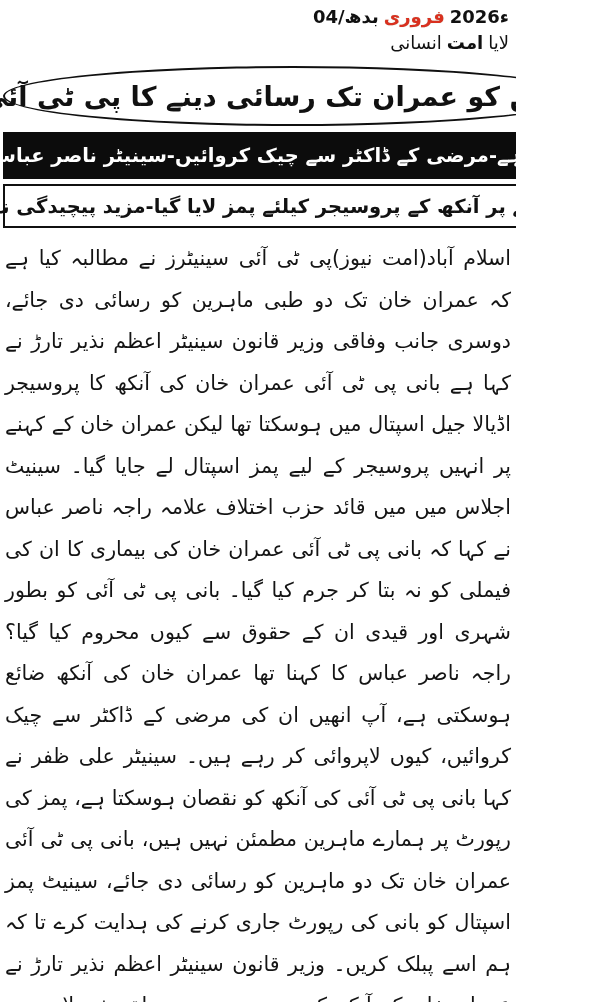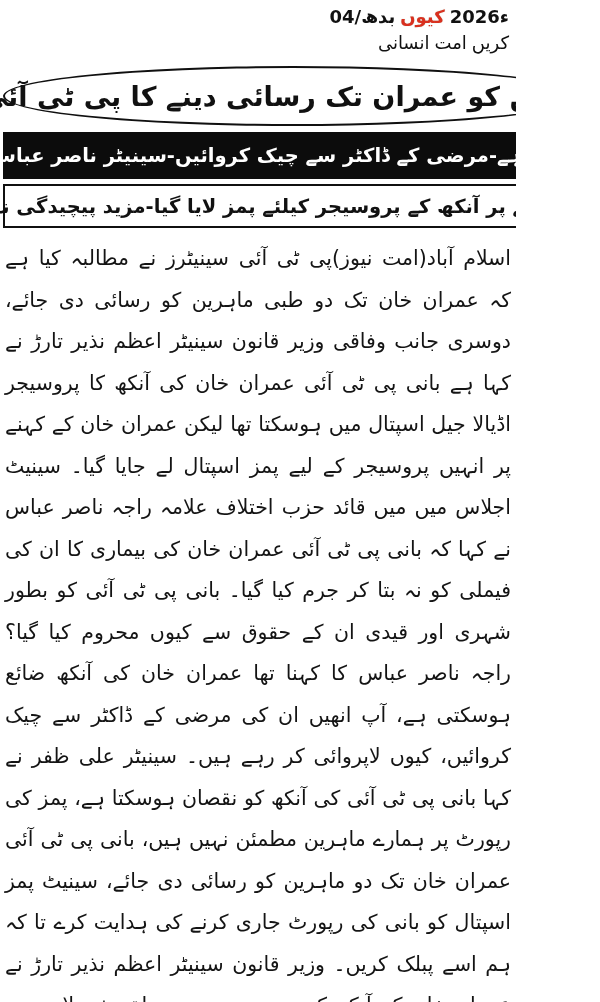--- a/index.html
+++ b/index.html
@@ -28,21 +28,21 @@
     gap: 5px;
     padding-right: 4px;
     font-size: 18px;
     line-height: 26px;
     font-weight: bold;
   }
   .date-row .seg { unicode-bidi: isolate; direction: ltr; }
   .pub-row { font-weight: normal; font-size: 18px; }
   .pub-row .seg { unicode-bidi: isolate; direction: rtl; }
   .month-red { color: #d9301f; text-shadow: 0 0 1px rgba(0,100,40,.25); }
-  .pub-logo { font-weight: 400; }
+  .pub-logo { font-weight: 700; }
   
   .headline-oval {
     margin: 10px auto 0 auto;
     width: 580px;
     height: 60px;
     border: 2.5px solid #101010;
     border-radius: 50% / 50%;
     display: flex;
     align-items: center;
     justify-content: center;
@@ -91,27 +91,27 @@
   }
 </style>
 </head>
 <body>
 
 <div class="page">
 
   <header class="masthead">
     <div class="date-row">
       <span class="seg">بدھ/04</span>
-      <span class="seg month-red">کیوں</span>
+      <span class="seg month-red">فروری</span>
       <span class="seg">2026ء</span>
     </div>
     <div class="pub-row">
       <span class="seg">انسانی</span>
       <span class="seg pub-logo">امت</span>
-      <span class="seg">کریں</span>
+      <span class="seg">لایا</span>
     </div>
   </header>
 
   <div class="headline-oval">
     <span>2 طبی ماہرین کو عمران تک رسائی دینے کا پی ٹی آئی مطالبہ</span>
   </div>
 
   <div class="bar bar-inverted">
     <span>آنکھ ضائع ہوسکتی ہے-مرضی کے ڈاکٹر سے چیک کروائیں-سینیٹر ناصر عباس-علی ظفر</span>
   </div>

